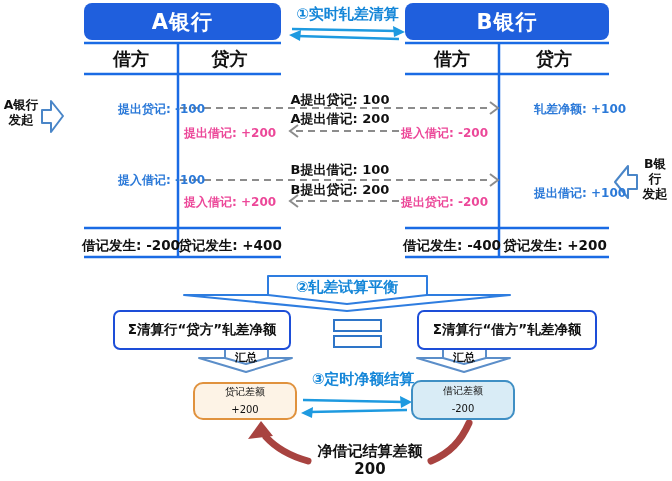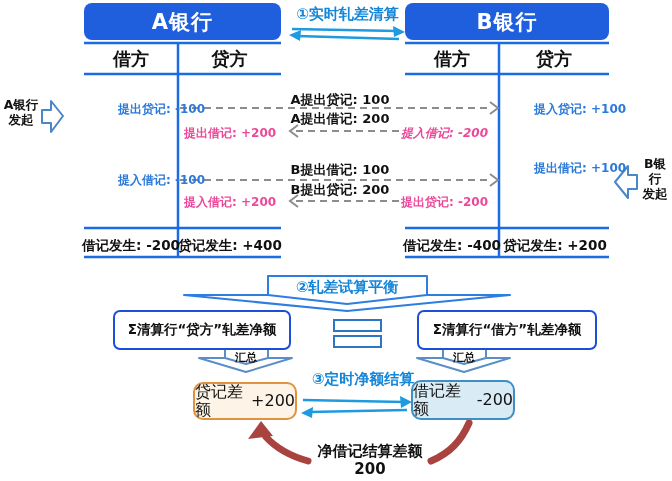--- a/index.html
+++ b/index.html
@@ -21,22 +21,22 @@
   .flow-label{font-size:13px;font-weight:bold;color:#111;white-space:nowrap;}
   .total{font-size:13.5px;font-weight:bold;color:#111;white-space:nowrap;}
   .step-label{color:#1486d8;font-size:15px;font-weight:bold;white-space:nowrap;}
   .initiator{font-size:12.5px;font-weight:bold;color:#111;line-height:15px;}
   .sigma-box{
     background:#ffffff;border:2px solid #1d4ed8;border-radius:7px;
     font-size:13.5px;font-weight:bold;color:#111;white-space:nowrap;
   }
   .equals-bar{background:#ffffff;border:2px solid #2e75c8;}
   .aggregate-label{font-size:11px;font-weight:bold;color:#111;}
-  .result-box{border-radius:10px;font-size:16px;font-weight:500;color:#111;
-    display:flex;flex-direction:row;align-items:center;justify-content:center;line-height:18px;}
+  .result-box{border-radius:10px;font-size:10px;font-weight:500;color:#111;
+    display:flex;flex-direction:column;align-items:center;justify-content:center;line-height:18px;}
   .credit-box{background:#fdf3e6;border:2.5px solid #e0923e;}
   .debit-box{background:#d9ecf6;border:2.5px solid #3f8fc4;}
   .settle-label{font-size:15px;font-weight:bold;color:#111;white-space:nowrap;}
 </style>
 </head>
 <body>
 
 <div id="stage">
 
   <svg width="672" height="481" viewBox="0 0 672 481">
@@ -119,23 +119,23 @@
 
   <div class="abs c total" style="left:84px;top:237px;width:94px;height:18px;">借记发生: -200</div>
   <div class="abs c total" style="left:180px;top:237px;width:100px;height:18px;">贷记发生: +400</div>
 
   <div class="abs c bank-header" style="left:405px;top:3px;width:204px;height:37px;">
     <span>B银行</span>
   </div>
   <div class="abs c col-header" style="left:405px;top:45px;width:94px;height:28px;">借方</div>
   <div class="abs c col-header" style="left:499px;top:45px;width:110px;height:28px;">贷方</div>
 
-  <div class="abs entry blue-entry" style="left:502px;top:101px;">提入贷记: +100</div>
-  <div class="abs entry red-entry" style="left:401px;top:125px;font-style:italic;">提入借记: -200</div>
-  <div class="abs entry blue-entry" style="left:502px;top:160px;">提出借记: +100</div>
+  <div class="abs entry blue-entry" style="left:502px;top:101px;">轧差净额: +100</div>
+  <div class="abs entry red-entry" style="left:401px;top:125px;">提入借记: -200</div>
+  <div class="abs entry blue-entry" style="left:502px;top:185px;">提出借记: +100</div>
   <div class="abs entry red-entry" style="left:401px;top:194px;">提出贷记: -200</div>
 
   <div class="abs c total" style="left:405px;top:237px;width:94px;height:18px;">借记发生: -400</div>
   <div class="abs c total" style="left:501px;top:237px;width:108px;height:18px;">贷记发生: +200</div>
 
   <div class="abs c flow-label" style="left:260px;top:91px;width:160px;">A提出贷记: 100</div>
   <div class="abs c flow-label" style="left:260px;top:110px;width:160px;">A提出借记: 200</div>
   <div class="abs c flow-label" style="left:260px;top:161px;width:160px;">B提出借记: 100</div>
   <div class="abs c flow-label" style="left:260px;top:181px;width:160px;">B提出贷记: 200</div>
 

